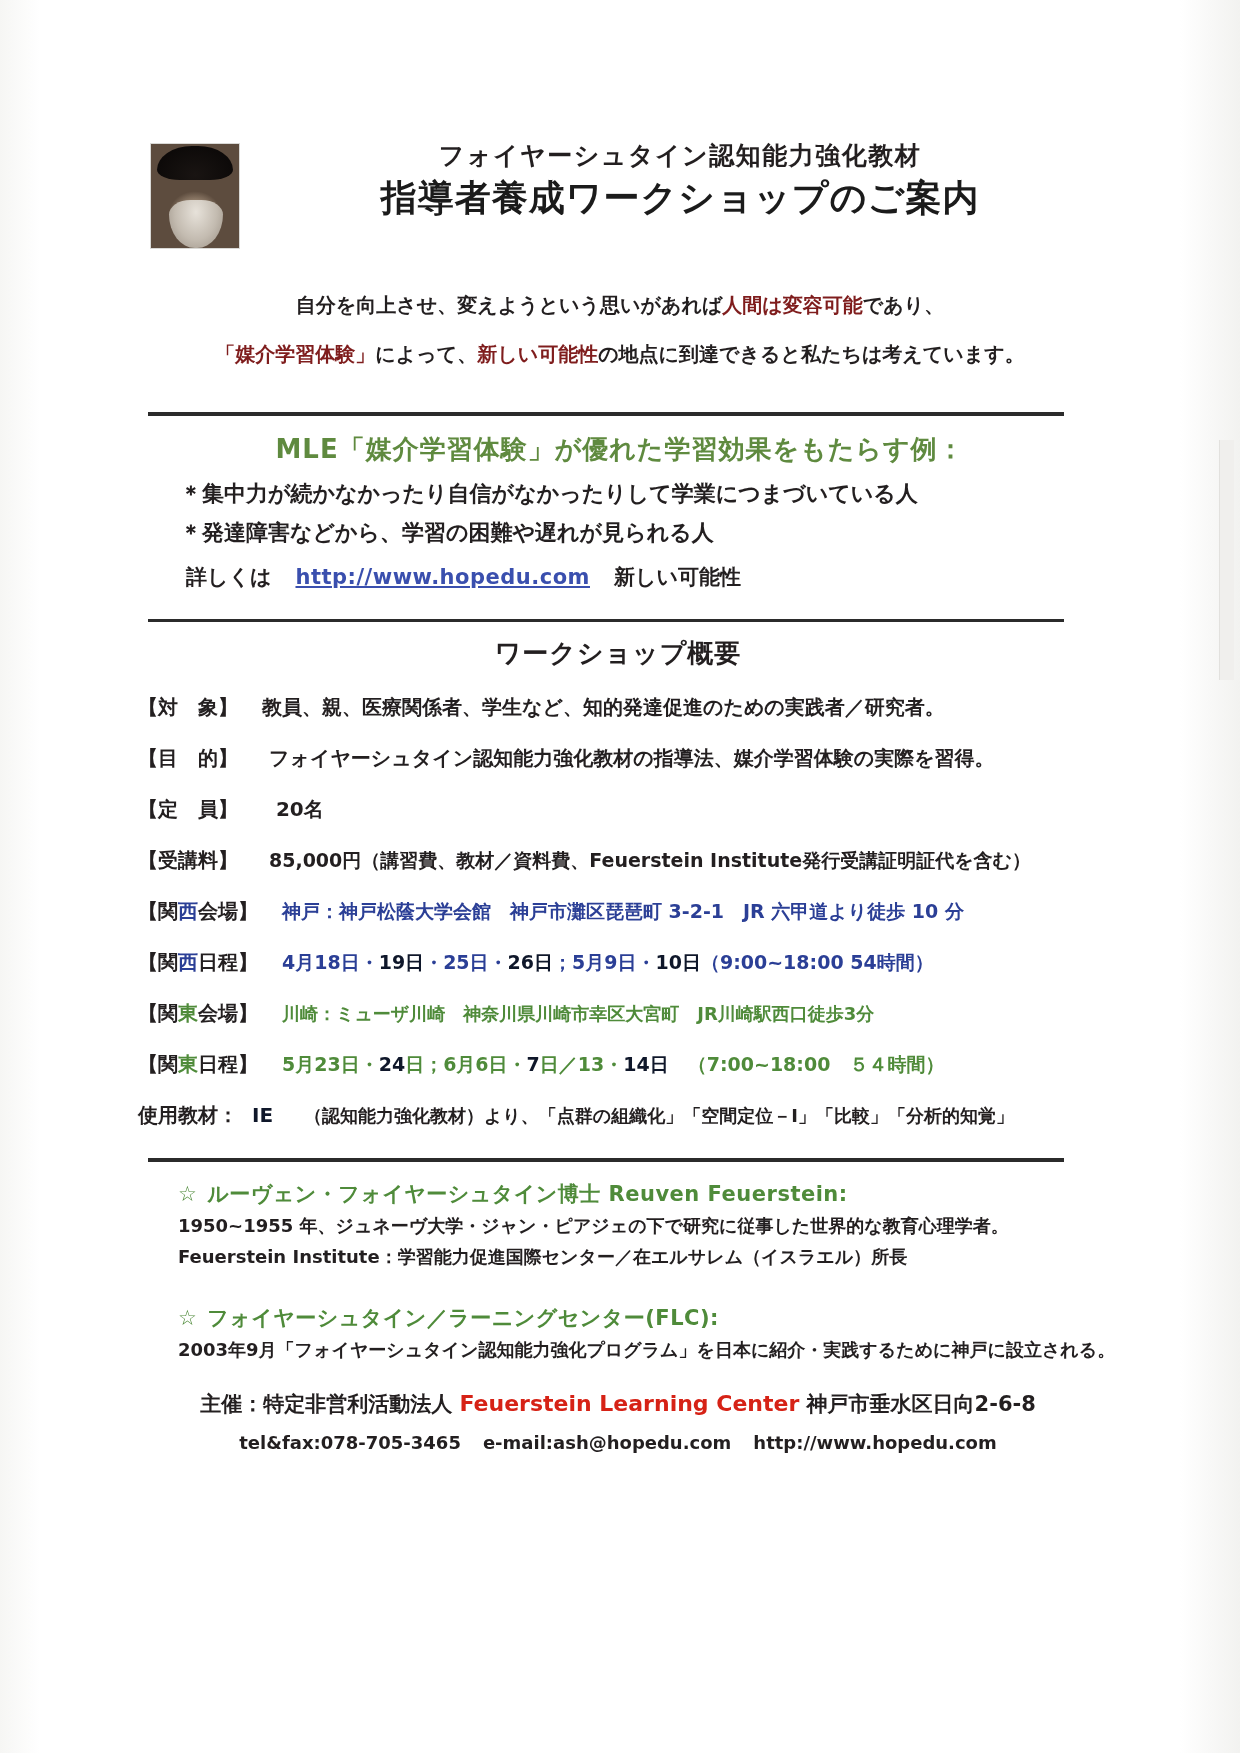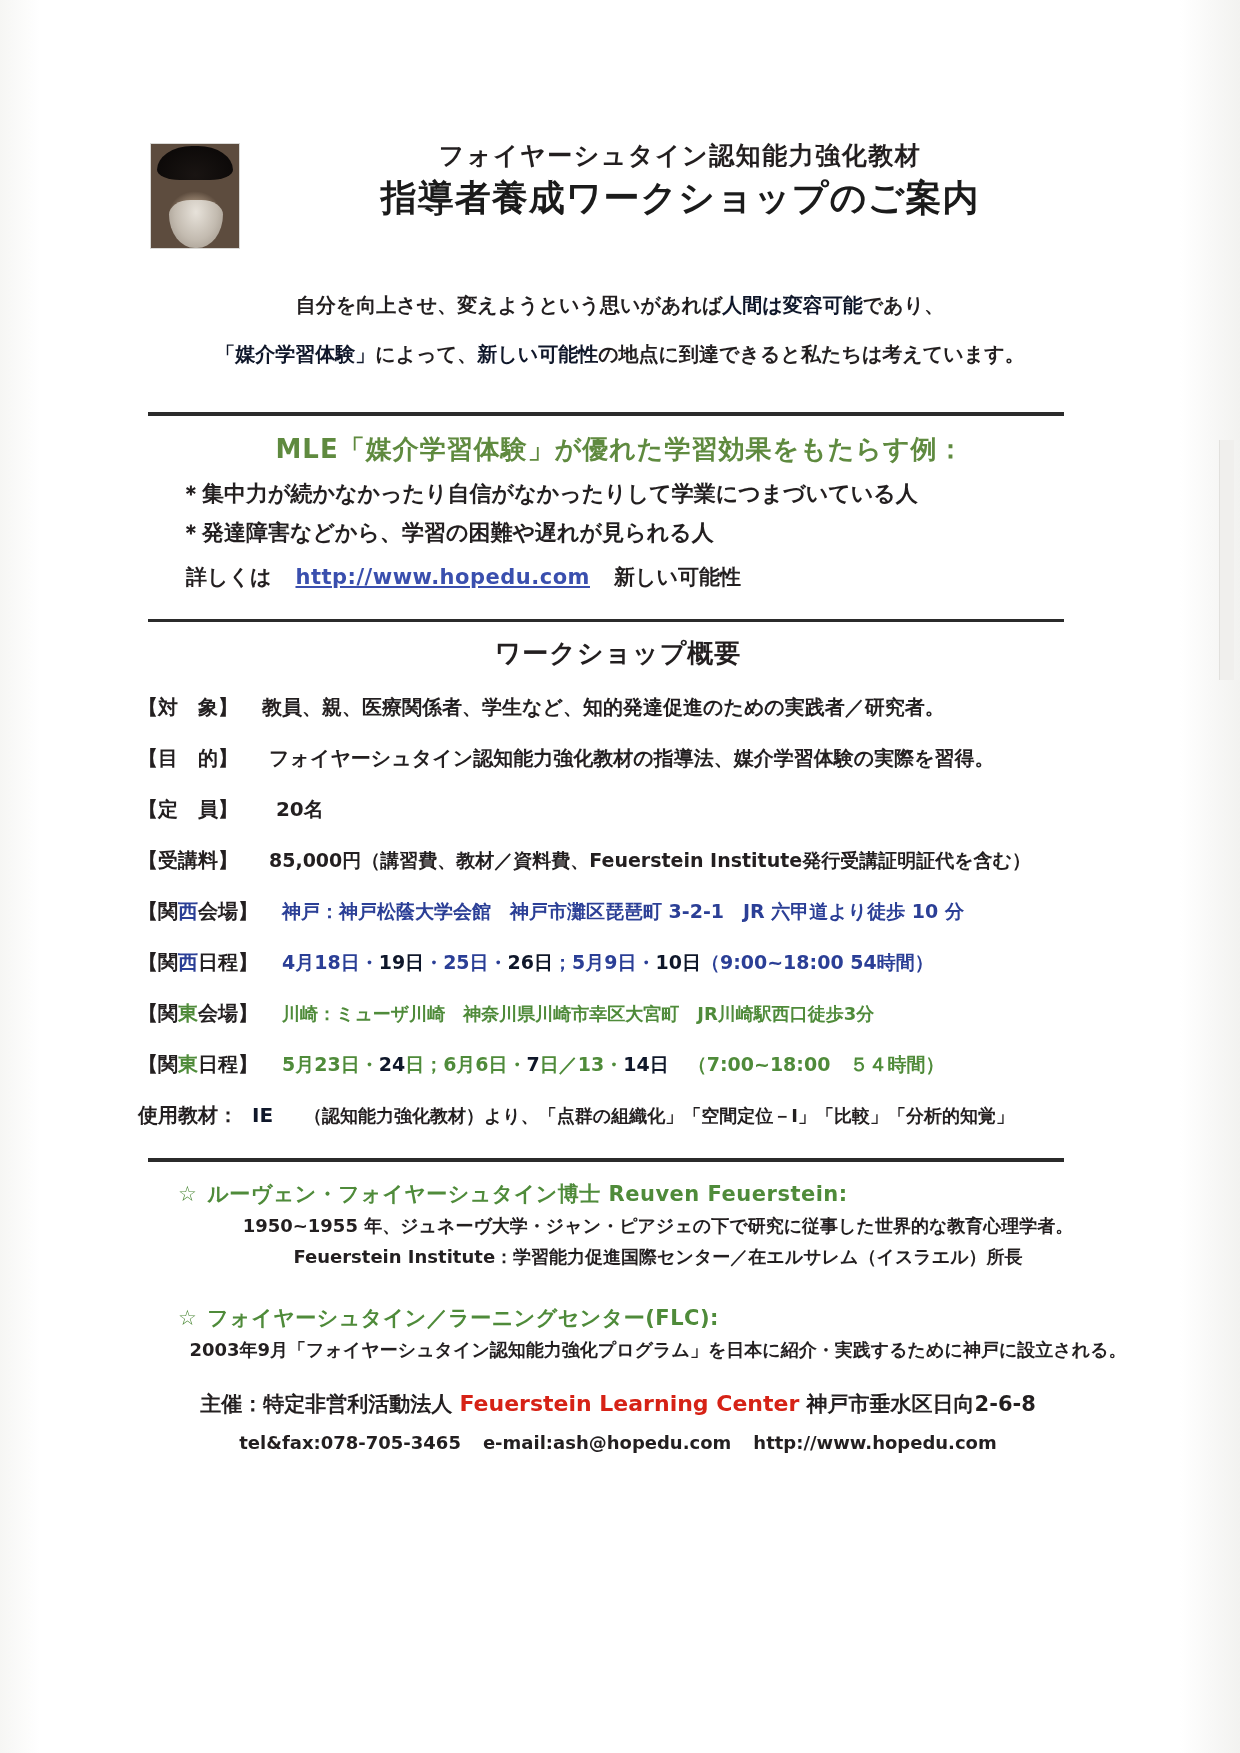--- a/index.html
+++ b/index.html
@@ -42,21 +42,21 @@
   }
   .title-main{
     font-size:36px;font-weight:700;letter-spacing:1px;color:#1b1b1b;line-height:1.3;
     margin-top:4px;white-space:nowrap;
   }
 
   
   .tagline{position:absolute;left:150px;top:290px;width:940px;text-align:center;}
   .tagline .tl-line{font-size:20px;font-weight:700;line-height:1.55;color:#231f20;white-space:nowrap;}
   .tagline .tl-line.l2{margin-top:18px;}
-  .g{color:#0f172a;}
+  .g{color:#7f1d1d;}
 
   
   .rule{position:absolute;left:148px;width:916px;height:4px;background:#2b2b2b;}
   .rule.r1{top:412px;}
   .rule.r2{top:619px;height:3px;}
   .rule.r3{top:1158px;height:4px;}
 
   
   .mle{position:absolute;left:150px;top:432px;width:940px;}
   .mle-head{font-size:26px;font-weight:700;color:#5f8a3f;text-align:center;letter-spacing:1px;
@@ -78,21 +78,21 @@
   .blue{color:#2b3f96;}
   .green{color:#4f8b3a;}
   .red{color:#0f172a;}
   .small-val{font-size:19px;}
   .sm{font-size:18px;}
 
   
   .foot{position:absolute;left:138px;top:1180px;width:960px;margin-left:40px;}
   .f-head{font-size:21px;font-weight:700;color:#4f8b3a;letter-spacing:0.5px;white-space:nowrap;}
   .f-head .star{display:inline-block;margin-right:10px;}
-  .f-line{font-size:18px;font-weight:700;color:#231f20;line-height:1.5;margin-top:4px;white-space:nowrap;text-align:center;}
+  .f-line{font-size:18px;font-weight:700;color:#231f20;line-height:1.5;margin-top:4px;white-space:nowrap;}
   .f-block2{margin-top:34px;}
   .contact{position:absolute;left:138px;top:1390px;width:960px;text-align:center;}
   .c-main{font-size:21px;font-weight:700;color:#231f20;white-space:nowrap;}
   .c-main .flc{color:#d62216;font-size:22px;}
   .c-sub{font-size:18px;font-weight:700;color:#231f20;margin-top:14px;white-space:nowrap;}
   .c-sub .gap{display:inline-block;width:22px;}
 </style>
 </head>
 <body>
 

